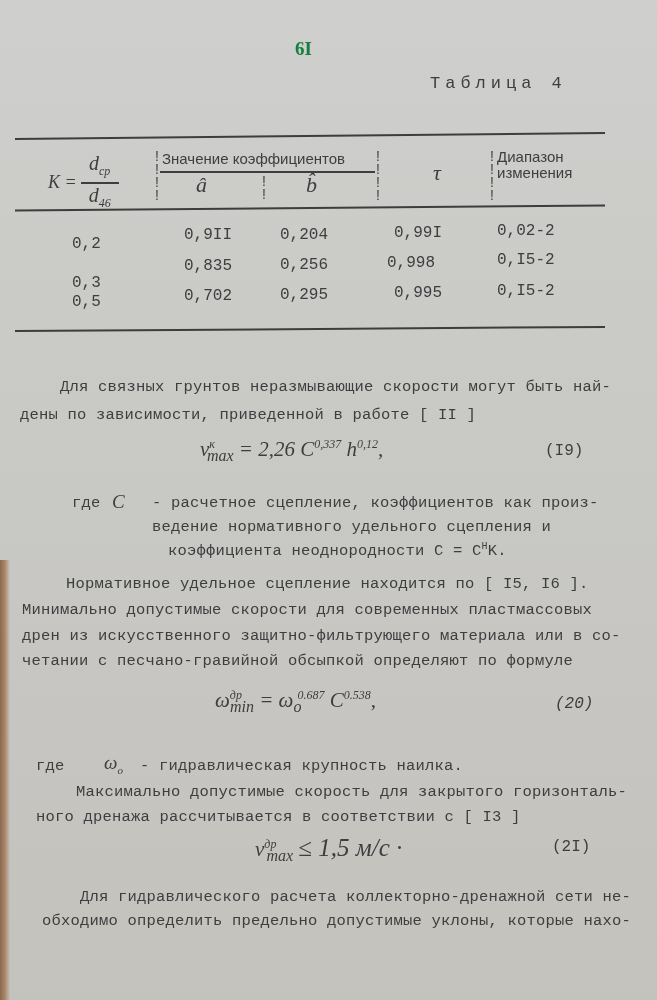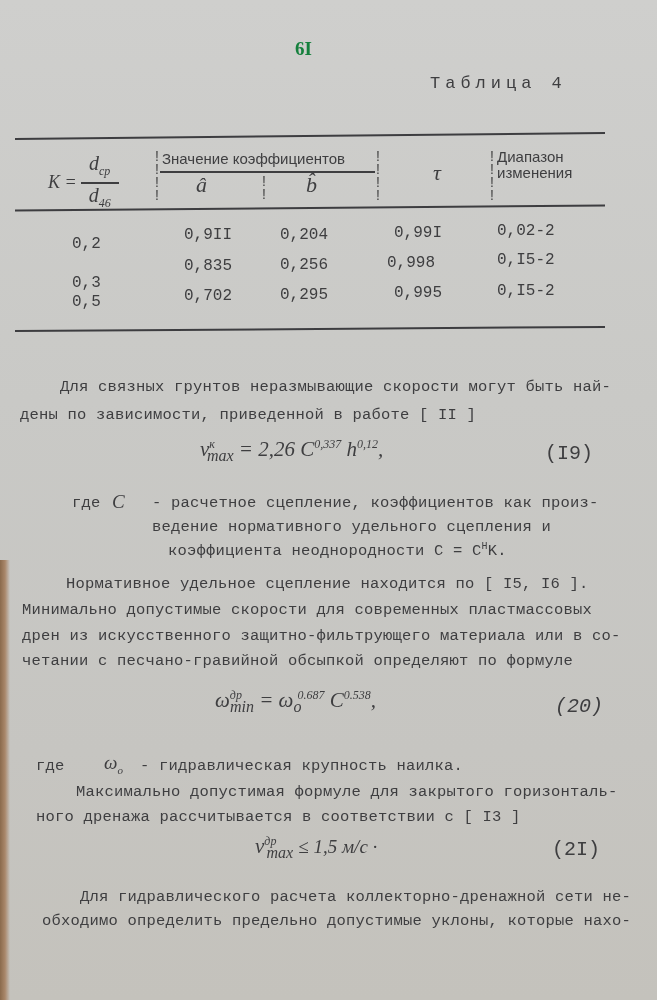--- a/index.html
+++ b/index.html
@@ -27,21 +27,21 @@
   .frac .num, .frac .den { font-size: 20px; line-height: 22px; }
   .frac .bar { width: 38px; height: 1.5px; background: #3e3e40; }
   .frac sub { font-size: 12px; }
   .underline-bar { position: absolute; left: 160px; top: 171px; width: 215px; height: 1.5px; background: #3e3e40; }
   .coef-sym { font-family: "Liberation Serif", serif; font-style: italic; font-size: 22px; }
   .cell { font-size: 16px; }
   .para { font-size: 15.5px; letter-spacing: 0.2px; }
   .eq { font-family: "Liberation Serif", serif; font-style: italic; font-size: 21px; }
   .eq sup { font-size: 12px; }
   .eq sub { font-size: 16px; }
-  .eqnum { font-size: 20px; }
+  .eqnum { font-size: 16px; }
   .it { font-family: "Liberation Serif", serif; font-style: italic; font-size: 19px; }
 </style>
 </head>
 <body>
 
 <div class="binding"></div>
 
 <div class="abs page-num">6I</div>
 <div class="abs table-caption">Таблица 4</div>
 
@@ -121,23 +121,23 @@
   <span>C</span><sup>0.538</sup><span>,</span>
 </div>
 <div class="abs eqnum" style="left:555px; top:695px;font-style:italic;">(20)</div>
 
 <div class="abs para" style="left:36px; top:757px;">где</div>
 <div class="abs it" style="left:104px; top:752px;">
   <span>ω</span><sub style="font-size:11px">o</sub>
 </div>
 <div class="abs para" style="left:140px; top:757px;">- гидравлическая крупность наилка.</div>
 
-<div class="abs para" style="left:76px; top:783px;">Максимально допустимая формуле для закрытого горизонталь-</div>
+<div class="abs para" style="left:76px; top:783px;">Максимально допустимые скорость для закрытого горизонталь-</div>
 <div class="abs para" style="left:36px; top:808px;">ного дренажа рассчитывается в соответствии с [ I3 ]</div>
 
 <div class="abs eq" style="left:255px; top:834px;">
   <span>v</span><sup>др</sup><sub style="margin-left:-10px">max</sub>
-  <span style="font-size:19px">≤ 1,5 м/с ·</span>
+  <span style="font-size:25px">≤ 1,5 м/с ·</span>
 </div>
 <div class="abs eqnum" style="left:552px; top:838px;">(2I)</div>
 
 <div class="abs para" style="left:80px; top:888px;">Для гидравлического расчета коллекторно-дренажной сети не-</div>
 <div class="abs para" style="left:42px; top:912px;">обходимо определить предельно допустимые уклоны, которые нахо-</div>
 
 </body></html>

